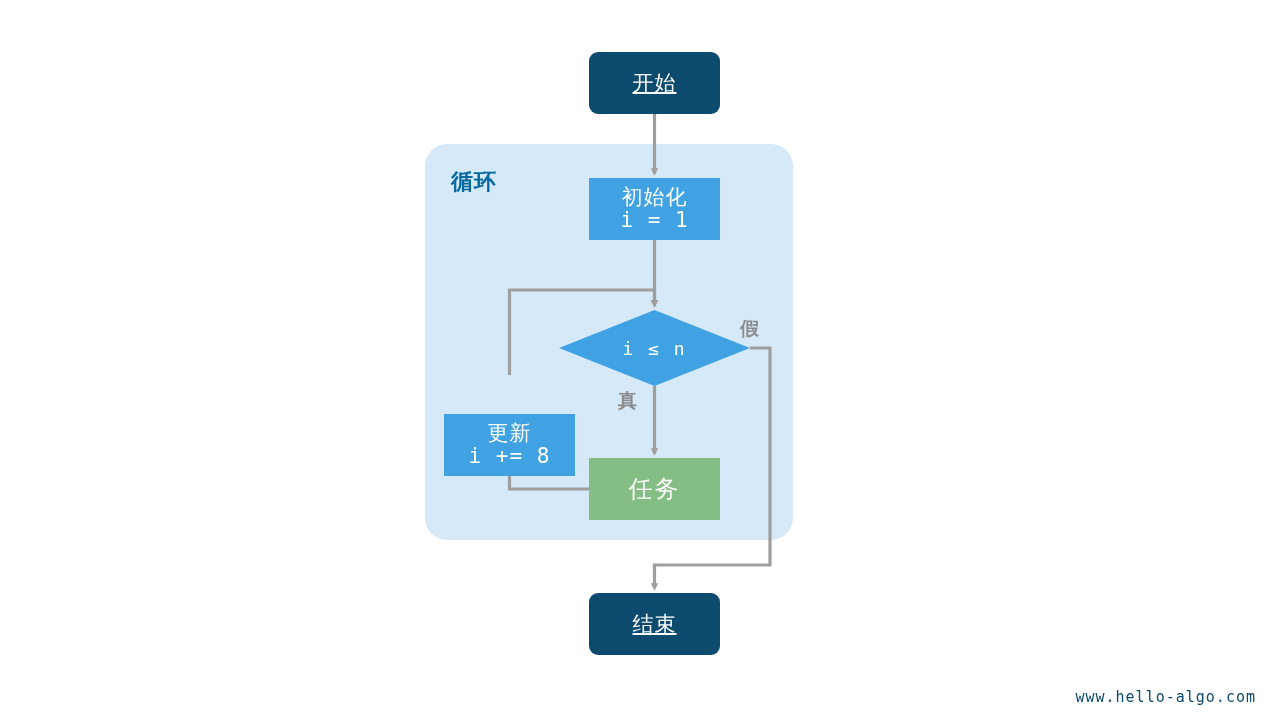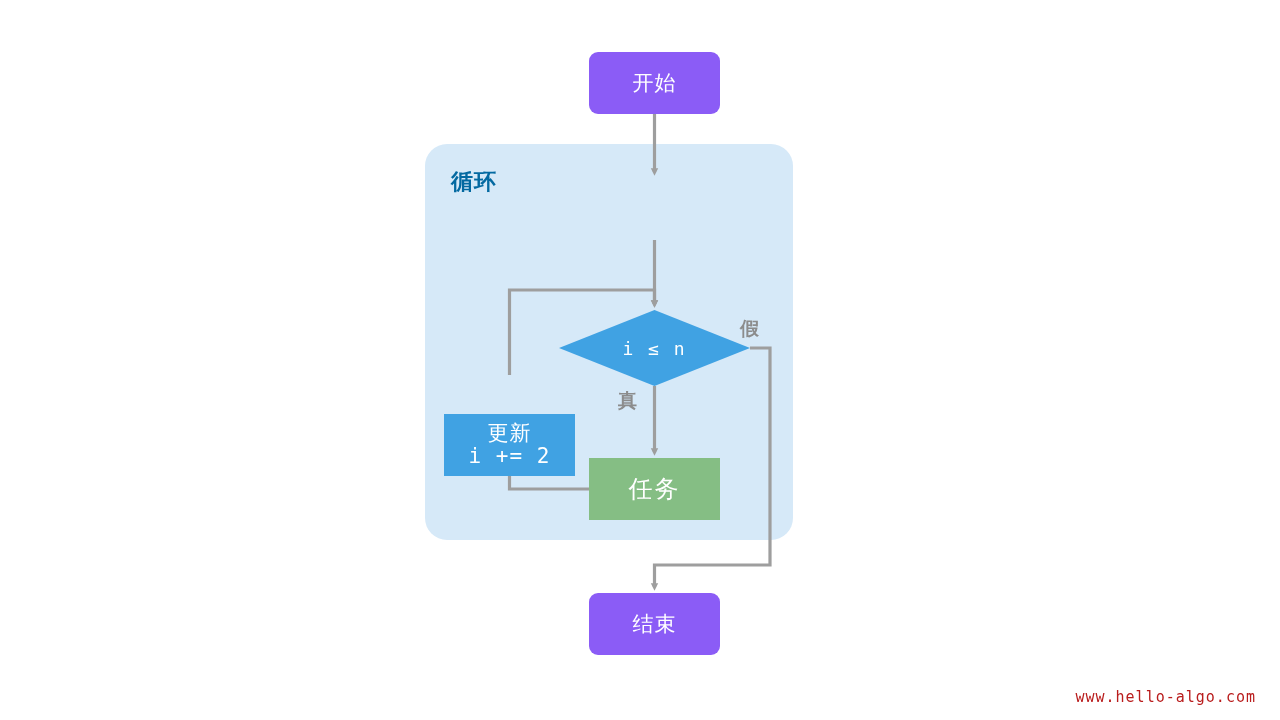--- a/index.html
+++ b/index.html
@@ -58,24 +58,25 @@
     display: flex;
     flex-direction: column;
     align-items: center;
     justify-content: center;
     color: #ffffff;
     text-align: center;
     box-sizing: border-box;
   }
 
   .node-terminal {
-    background: #8b5cf6;
+    background: #0c4a6e;
     border-radius: 9px;
     font-size: 24px;
     letter-spacing: 2px;
+    text-decoration: underline;
   }
   .node-start { left: 589px; top: 52px;  width: 131px; height: 62px; }
   .node-end   { left: 589px; top: 593px; width: 131px; height: 62px; }
 
   .node-process {
     background: #40a2e3;
   }
   .node-init   { left: 589px; top: 178px; width: 131px; height: 62px; }
   .node-update { left: 444px; top: 375px; width: 131px; height: 62px; margin-top: 39px; }
 
@@ -137,21 +138,21 @@
   .label-true  { left: 618px; top: 388px; }
   .label-false { left: 740px; top: 316px; }
 
   
   .watermark {
     position: absolute;
     right: 24px;
     bottom: 14px;
     font-family: "DejaVu Sans Mono", "Liberation Mono", monospace;
     font-size: 15px;
-    color: #b91c1c;
+    color: #0c4a6e;
     letter-spacing: 1px;
     white-space: nowrap;
   }
 </style>
 </head>
 <body>
 
 <div id="canvas">
 
   <div class="loop-box"></div>
@@ -176,29 +177,33 @@
       <path d="M509.5,375 L509.5,290 L654.5,290 L654.5,304" marker-end="url(#arrowhead)"></path>
 
       <path d="M750,348 L770,348 L770,565 L654.5,565 L654.5,587" marker-end="url(#arrowhead)"></path>
     </g>
   </svg>
 
   <div class="node node-terminal node-start">
     <span class="line-cn">开始</span>
   </div>
 
+  <div class="node node-process node-init">
+    <span class="line-cn">初始化</span>
+    <span class="line-code">i = 1</span>
+  </div>
 
   <div class="node-decision">
     <div class="diamond-shape"></div>
     <div class="diamond-text">i ≤ n</div>
   </div>
 
   <div class="node node-process node-update">
     <span class="line-cn">更新</span>
-    <span class="line-code">i += 2</span>
+    <span class="line-code">i += 8</span>
   </div>
 
   <div class="node node-task">
     <span>任务</span>
   </div>
 
   <div class="node node-terminal node-end">
     <span class="line-cn">结束</span>
   </div>
 

